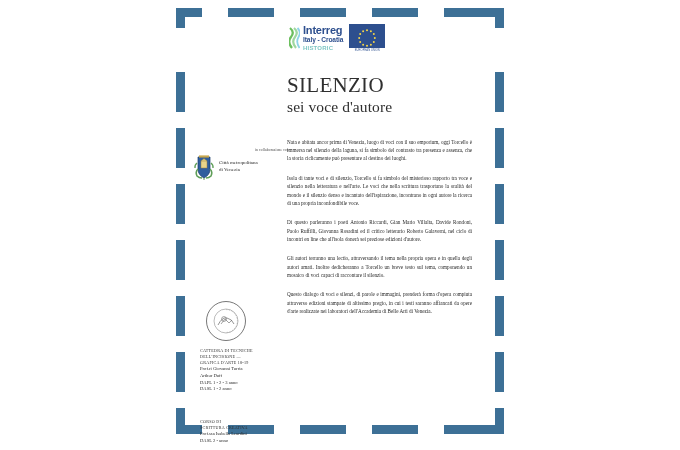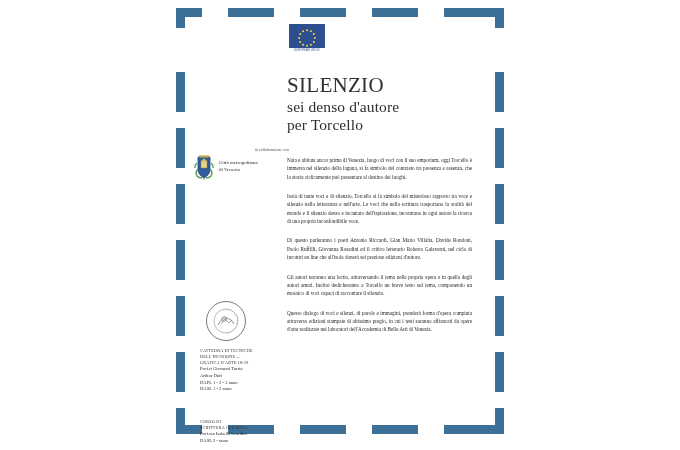--- a/index.html
+++ b/index.html
@@ -177,20 +177,32 @@
         <div class="credit-line">Prof.ssa Isabella Leardini</div>
         <div class="credit-line">DASL 2 - anno</div>
       </div>
 
     </div>
   </div>
 
   <div class="main">
 
     <div class="logo-row">
+      <div class="interreg">
+        <svg class="interreg-wave" viewBox="0 0 11 22">
+          <path d="M1 1 q5 4 1 9 q-4 5 1 11" fill="none" stroke="#6cbf5e" stroke-width="2.2"></path>
+          <path d="M5 1 q5 4 1 9 q-4 5 1 11" fill="none" stroke="#9fd7a0" stroke-width="2.2"></path>
+          <path d="M8.5 1 q4 4 1 9 q-3 5 1 11" fill="none" stroke="#8fd3e8" stroke-width="1.8"></path>
+        </svg>
+        <div class="interreg-txt">
+          <div class="interreg-name">Interreg</div>
+          <div class="interreg-sub">Italy - Croatia</div>
+          <div class="interreg-hist">HISTORIC</div>
+        </div>
+      </div>
 
       <div class="euflag">
         <svg viewBox="0 0 36 24" width="36" height="24">
           <rect width="36" height="24" fill="#2d4f8e"></rect>
           <g fill="#f5d547">
             <circle cx="18" cy="6.2" r="1"></circle>
               <circle cx="21.9" cy="7.2" r="1"></circle>
             <circle cx="24.8" cy="10.1" r="1"></circle>
               <circle cx="25.8" cy="14" r="1"></circle>
             <circle cx="24.8" cy="17.9" r="1"></circle>
@@ -202,22 +214,21 @@
             <circle cx="11.2" cy="10.1" r="1"></circle>
               <circle cx="14.1" cy="7.2" r="1"></circle>
           </g>
         </svg>
         <div class="eu-cap">EUROPEAN UNION</div>
       </div>
     </div>
 
     <div class="title">
       <div class="t1">SILENZIO</div>
-      <div class="t3">sei denso d'autore</div>
-      <div class="t4">per Torcello</div>
+      <div class="t3">sei voce d'autore</div>
     </div>
 
     <div class="body">
       <p>Nata e abitata ancor prima di Venezia, luogo di voci con il suo emporium, oggi Torcello è immersa nel silenzio della laguna, si fa simbolo del contrasto tra presenza e assenza, che la storia ciclicamente può presentare al destino dei luoghi.</p>
       <p>Isola di tante voci e di silenzio, Torcello si fa simbolo del misterioso rapporto tra voce e silenzio nella letteratura e nell'arte. Le voci che nella scrittura trasportano la oralità del mondo e il silenzio denso e incantato dell'ispirazione, incontrano in ogni autore la ricerca di una propria inconfondibile voce.</p>
       <p>Di questo parleranno i poeti Antonio Riccardi, Gian Mario Villalta, Davide Rondoni, Paolo Ruffilli, Giovanna Rosadini ed il critico letterario Roberto Galaverni, nel ciclo di incontri en line che all'isola donerà sei preziose edizioni d'autore.</p>
       <p>Gli autori terranno una lectio, attraversando il tema nella propria opera e in quella degli autori amati. Inoltre dedicheranno a Torcello un breve testo sul tema, componendo un mosaico di voci capaci di raccontare il silenzio.</p>
       <p>Questo dialogo di voci e silenzi, di parole e immagini, prenderà forma d'opera compiuta attraverso edizioni stampate di altissimo pregio, in cui i testi saranno affiancati da opere d'arte realizzate nei laboratori dell'Accademia di Belle Arti di Venezia.</p>
     </div>
 

